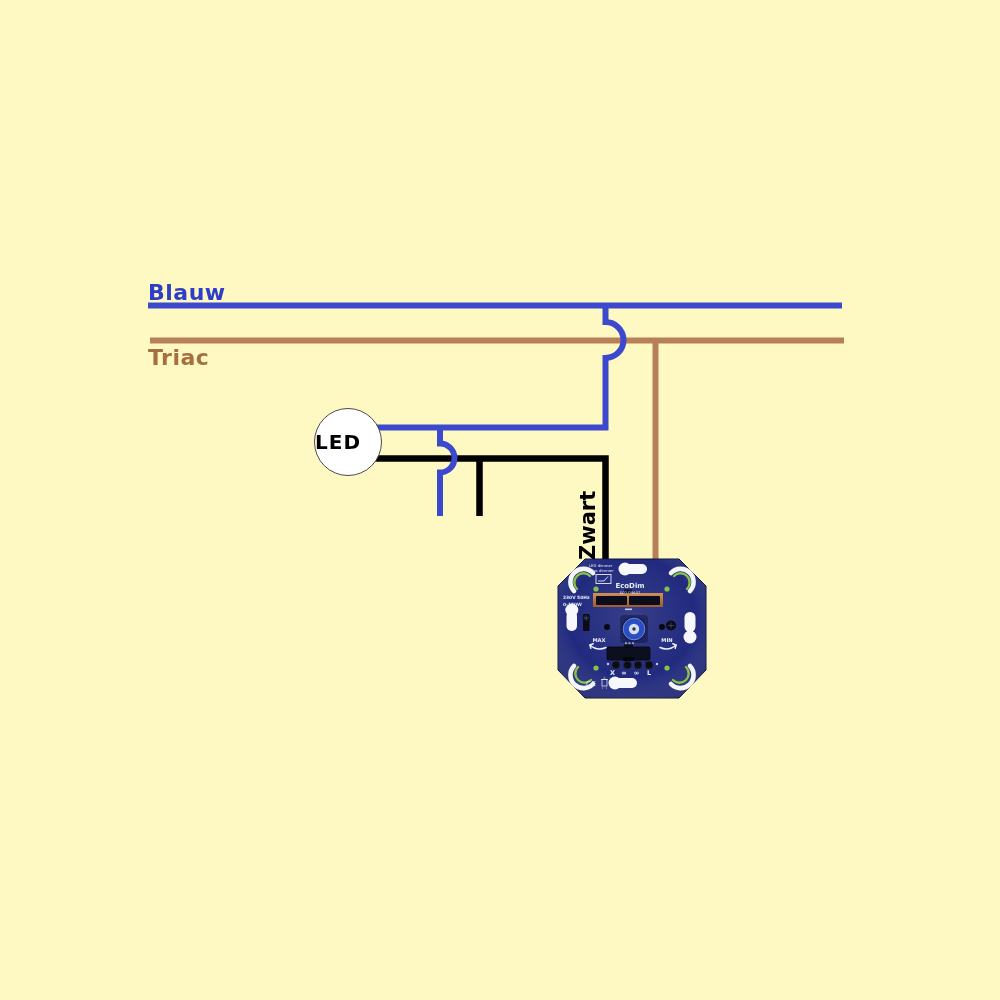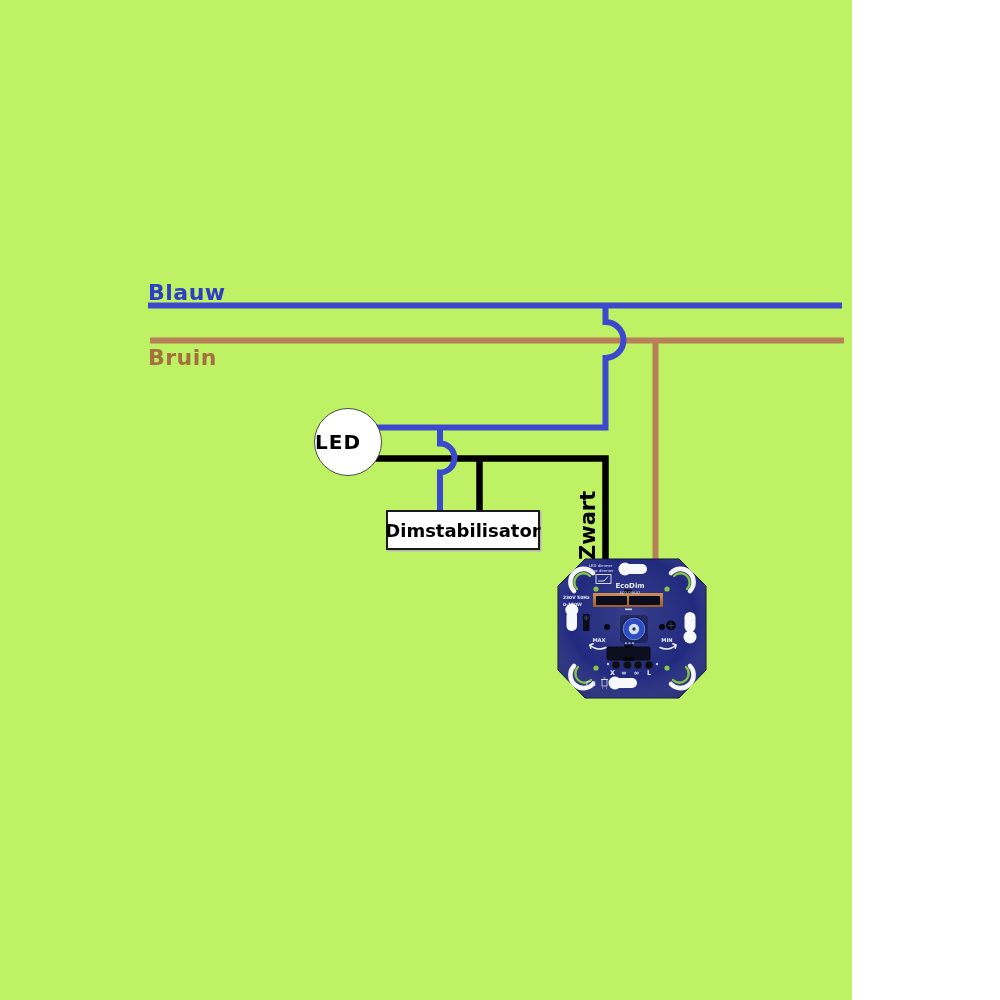--- a/index.html
+++ b/index.html
@@ -1,17 +1,17 @@
 <!DOCTYPE html>
 <html style="--wire-blue: #3c49cf; --wire-brown: #b88058; --wire-black: #000000; --label-blue: #2e3ec6; --label-brown: #a5703f; --device-body: #212a7e; --device-copper: #b5743f; --device-green: #86c445; --device-knob: #2c4cc2;"><head>
 <meta charset="utf-8">
 <style>
   html,body{margin:0;padding:0;background:#fff;}
   .canvas{
-    position:relative;width:852px;height:1000px;background:#bef264;overflow:hidden;
+    position:relative;width:1000px;height:1000px;background:#fef9c3;overflow:hidden;
     font-family:"DejaVu Sans","Liberation Sans",sans-serif;
   }
   .abs{position:absolute;}
   svg.wires{left:0;top:0;width:1000px;height:1000px;position:absolute;}
   .wire-label{position:absolute;font-weight:bold;font-size:22px;letter-spacing:.5px;}
   .label-blauw{left:148px;top:280px;color:var(--label-blue,#2e3ec6);}
   .label-bruin{left:148px;top:345px;color:var(--label-brown,#a5703f);}
   .label-zwart{
     left:576px;top:486px;height:74px;width:26px;color:#000;
     font-weight:bold;font-size:21px;
@@ -48,30 +48,27 @@
     <path d="M479.5,458.5 V516" fill="none" style="stroke:var(--wire-black,#000)" stroke-width="6.5"></path>
 
     <path d="M148,305.5 H842" fill="none" style="stroke:var(--wire-blue,#3c49cf)" stroke-width="6"></path>
 
     <path d="M605.5,305.5 V322 A18,18 0 0 1 605.5,358 L605.5,427.5 L350,427.5" fill="none" style="stroke:var(--wire-blue,#3c49cf)" stroke-width="6" stroke-linejoin="miter"></path>
 
     <path d="M440,427.5 V443.5 A14.5,14.5 0 0 1 440,472.5 V516" fill="none" style="stroke:var(--wire-blue,#3c49cf)" stroke-width="6"></path>
   </svg>
 
   <div class="wire-label label-blauw">Blauw</div>
-  <div class="wire-label label-bruin">Bruin</div>
+  <div class="wire-label label-bruin">Triac</div>
   <div class="label-zwart abs">Zwart</div>
 
   <div class="led-circle">
     <span>LED</span>
   </div>
 
-  <div class="stab-box">
-    <span>Dimstabilisator</span>
-  </div>
 
   <svg class="device" viewBox="0 0 150 141">
     <defs>
       <radialGradient id="shade" cx="0.5" cy="0.42" r="0.78">
         <stop offset="0%" stop-color="rgba(255,255,255,0.10)"></stop>
         <stop offset="55%" stop-color="rgba(255,255,255,0)"></stop>
         <stop offset="100%" stop-color="rgba(0,0,0,0.30)"></stop>
       </radialGradient>
       <linearGradient id="copper" x1="0" y1="0" x2="0" y2="1">
         <stop offset="0%" stop-color="#cf9058"></stop>

